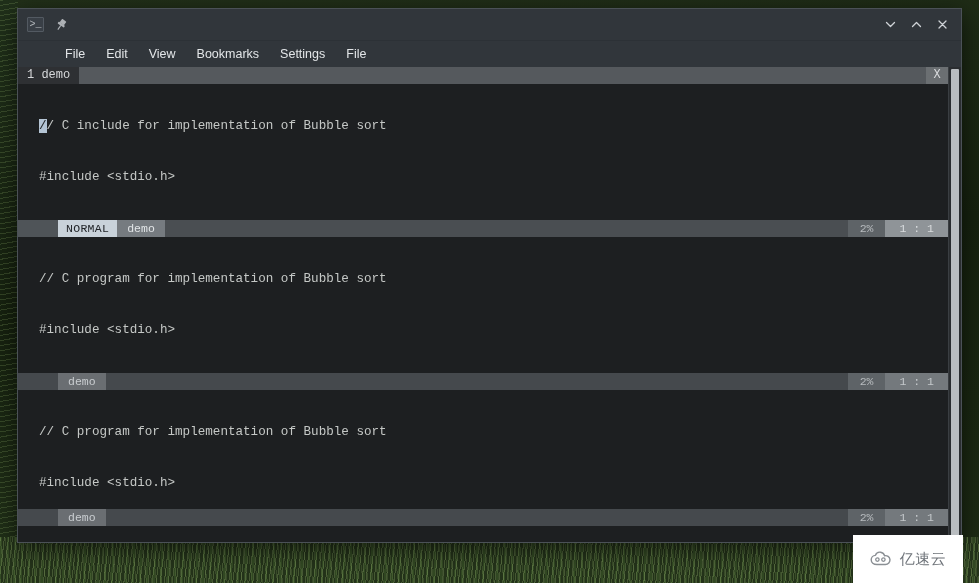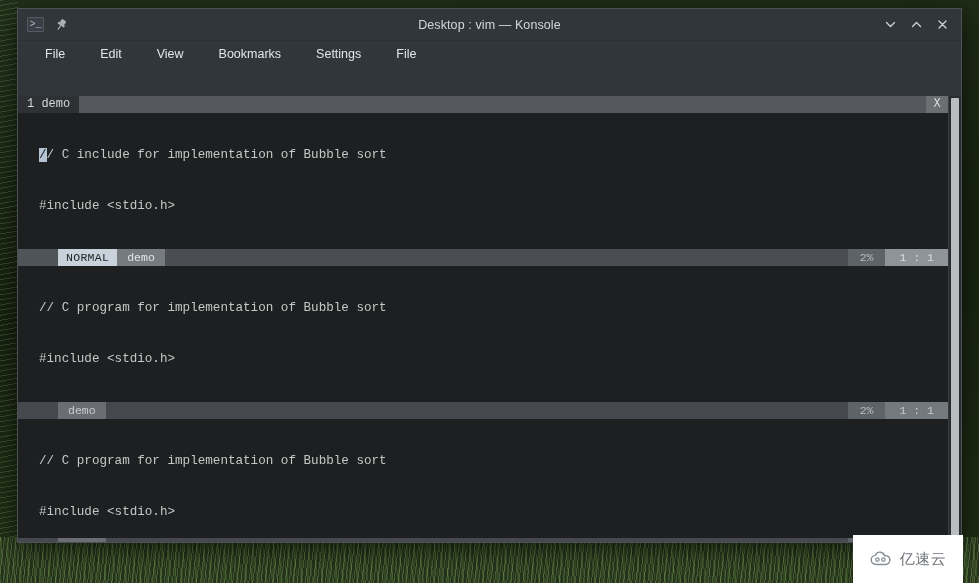--- a/index.html
+++ b/index.html
@@ -122,38 +122,38 @@
   .win-btn svg { display: block; }
 
   
   #menubar {
     height: 26px;
     flex: 0 0 26px;
     background: #31363b;
     display: flex;
     align-items: center;
     padding-left: 18px;
-    gap: 17px;
+    gap: 3px;
+    margin-left: 20px;
   }
   .menu-item {
     color: #e3e6e8;
     font-size: 12.5px;
     padding: 3px 9px;
     border-radius: 2px;
     white-space: nowrap;
   }
 
   
   #terminal {
     flex: 1 1 auto;
     background: #0ea5e9;
     position: relative;
     display: flex;
     overflow: hidden;
-    margin-top: 29px;
   }
   #term-inner {
     flex: 1 1 auto;
     display: flex;
     flex-direction: column;
     overflow: hidden;
     position: relative;
   }
 
   
@@ -309,21 +309,20 @@
         <svg width="14" height="14" viewBox="0 0 14 14">
           <g fill="#c3c7cb" transform="rotate(35 7 7)">
             <rect x="4.4" y="1.2" width="5.2" height="4.4" rx="0.6"></rect>
             <rect x="3.2" y="5.4" width="7.6" height="2.2" rx="0.6"></rect>
             <rect x="6.5" y="7.4" width="1.1" height="5.2"></rect>
           </g>
         </svg>
       </span>
     </div>
 
-    <div id="titlebar-title">Desktop : vim — Konsole</div>
 
     <div class="tb-right">
       <span class="win-btn">
         <svg width="13" height="13" viewBox="0 0 13 13">
             <path d="M2.5 4.5 L6.5 8.5 L10.5 4.5" fill="none" stroke="#cfd3d7" stroke-width="1.3" stroke-linecap="round" stroke-linejoin="round"></path>
           </svg>
       </span>
       <span class="win-btn">
         <svg width="13" height="13" viewBox="0 0 13 13">
             <path d="M2.5 8.5 L6.5 4.5 L10.5 8.5" fill="none" stroke="#cfd3d7" stroke-width="1.3" stroke-linecap="round" stroke-linejoin="round"></path>

